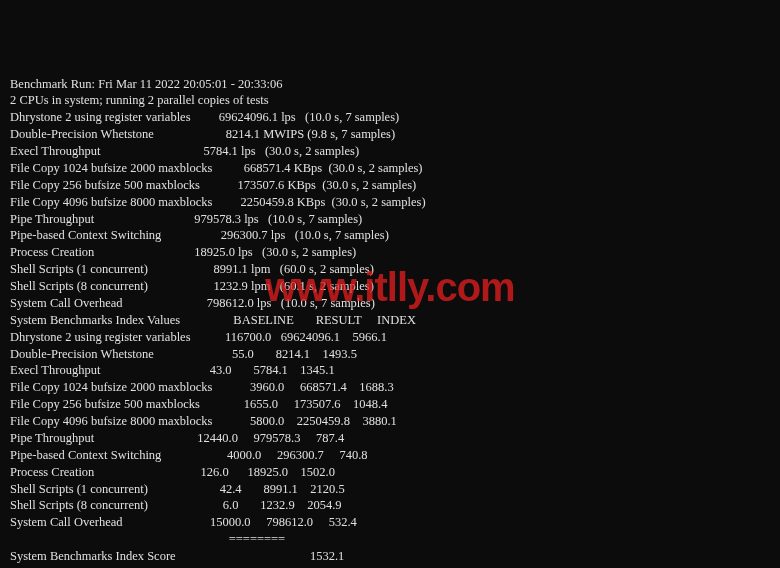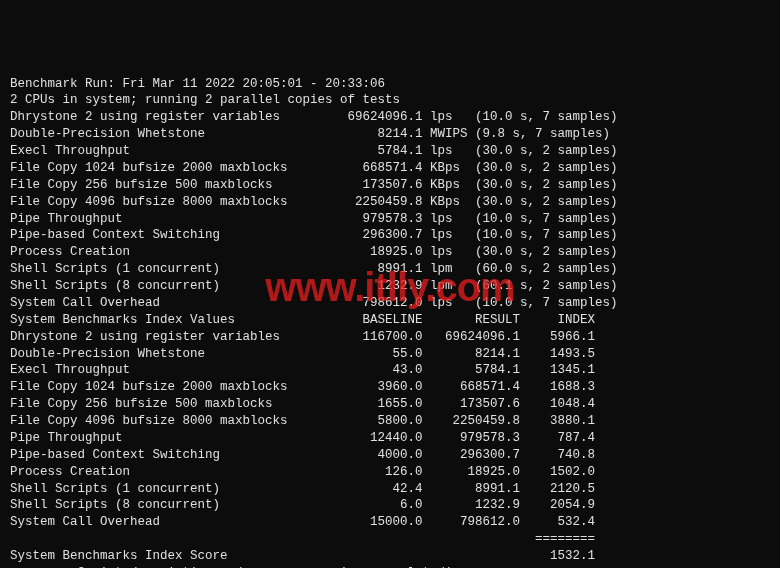--- a/index.html
+++ b/index.html
@@ -15,20 +15,21 @@
       line-height: 1.35;
       padding: 8px 10px;
       width: 780px;
       height: 568px;
       overflow: hidden;
       position: relative;
       white-space: pre;
     }
     .line {
       display: block;
+      font-family: Liberation Serif, serif;
     }
     .watermark {
       position: absolute;
       top: 260px;
       left: 50%;
       transform: translateX(-50%);
       font-family: Arial, sans-serif;
       font-size: 40px;
       font-weight: bold;
       color: rgba(230, 30, 30, 0.75);

